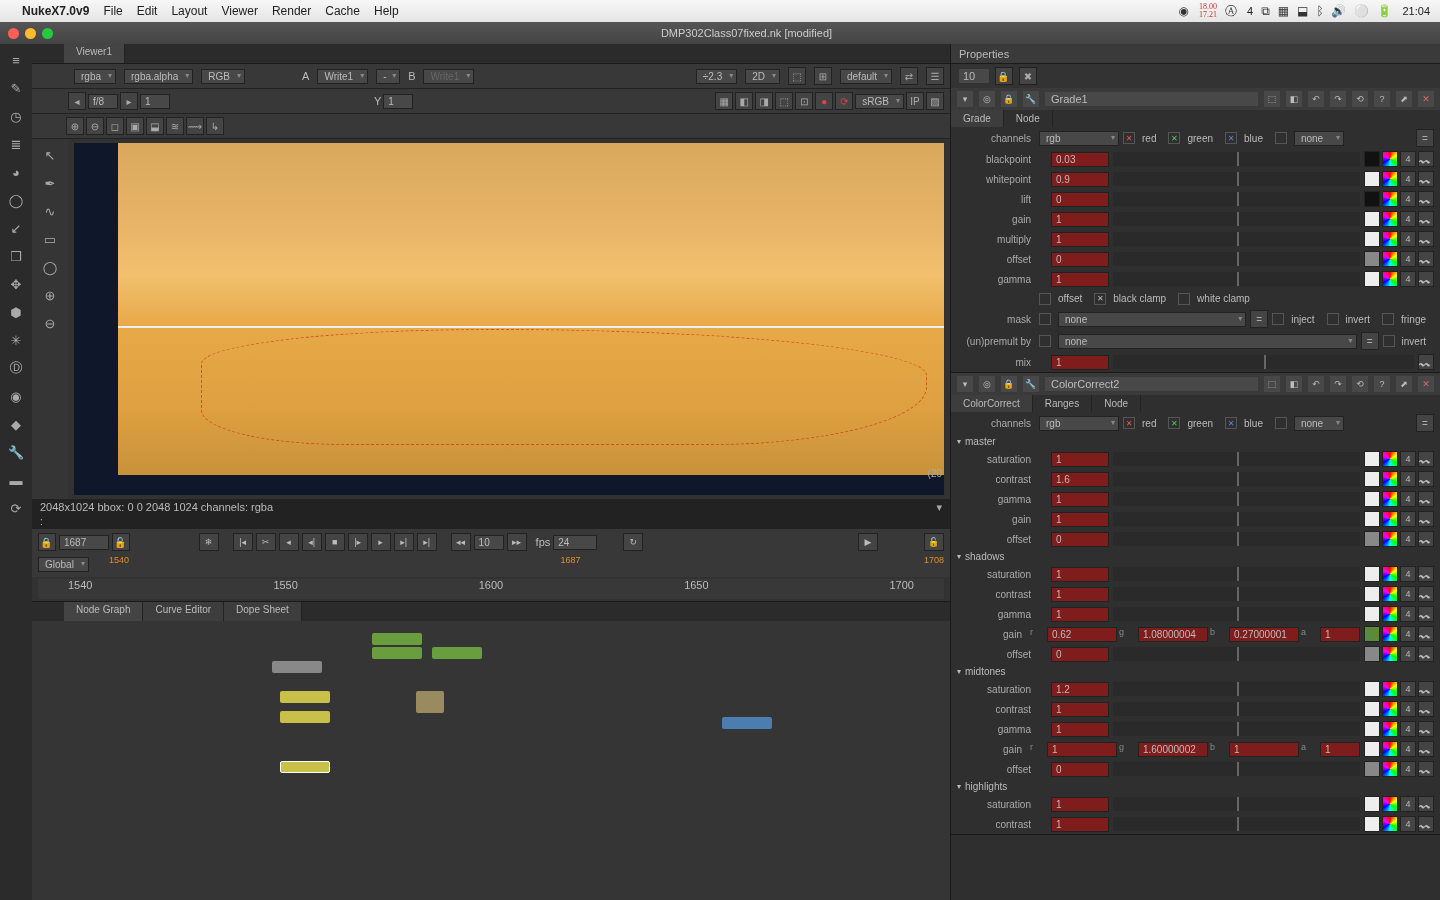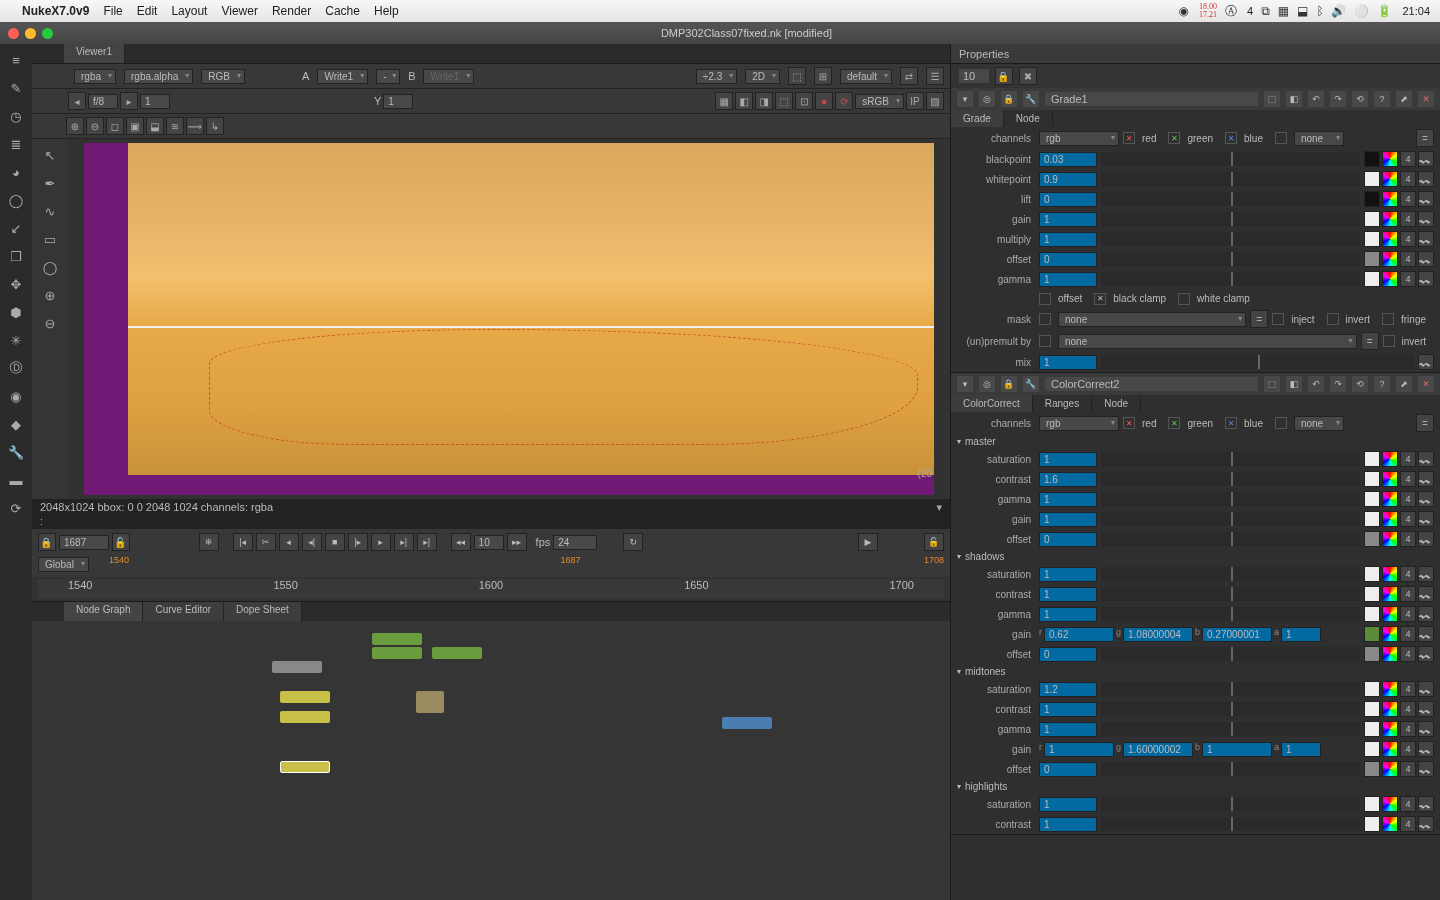--- a/index.html
+++ b/index.html
@@ -35,21 +35,21 @@
 
 .viewer-top { display:flex; align-items:center; gap:8px; padding:3px 6px; background:#383838; border-bottom:1px solid #222; }
 .dd { background:#484848; border:1px solid #222; padding:1px 14px 1px 6px; font-size:10px; position:relative; }
 .dd::after{content:"▾"; position:absolute; right:3px; top:1px; font-size:8px; color:#888;}
 .ibox { background:#484848; border:1px solid #222; padding:1px 4px; width:50px; font-size:10px; }
 .vbtn { width:18px; height:18px; background:#444; border:1px solid #222; display:inline-flex; align-items:center; justify-content:center; font-size:10px; color:#aaa; }
 .vbtn.red { color:#d44; }
 
 .viewer-row2 { display:flex; align-items:center; gap:2px; padding:3px 6px; background:#383838; border-bottom:1px solid #222; }
 
-.viewport { flex:1; background:#701a75; position:relative; margin:4px 16px; overflow:hidden; }
+.viewport { flex:1; background:#0f172a; position:relative; margin:4px 6px; overflow:hidden; }
 .desert { position:absolute; left:44px; right:0; top:0; bottom:20px; background:linear-gradient(180deg,#d9a85c 0%,#e8b568 25%,#f2c06e 40%,#e8a948 55%,#dea040 80%,#c8923a 100%); }
 .desert::before { content:""; position:absolute; left:0; right:0; top:55%; height:2px; background:#eee; }
 .roto { position:absolute; left:10%; right:2%; top:56%; height:35%; border:1px dashed rgba(200,50,30,.7); border-radius:40% 60% 30% 20%/30% 40% 50% 30%; }
 .vdim { position:absolute; right:2px; bottom:16px; color:#aaa; font-size:10px; }
 
 .transport { display:flex; align-items:center; gap:3px; padding:4px 6px; background:#383838; }
 .tbtn { width:20px; height:18px; background:#444; border:1px solid #222; display:inline-flex; align-items:center; justify-content:center; font-size:9px; }
 .frame { background:#484848; border:1px solid #222; width:50px; padding:1px 4px; font-size:10px; }
 .timeline { position:relative; height:20px; background:#383838; margin:2px 6px; }
 .tlnums { display:flex; justify-content:space-between; padding:0 30px; font-size:9px; color:#888; }
@@ -69,21 +69,21 @@
 .panel-head { display:flex; align-items:center; gap:6px; padding:3px 6px; background:#3a3a3a; }
 .panel-head .name { flex:1; background:#484848; padding:1px 6px; }
 .panel-head .pbtn { width:16px; height:16px; background:#484848; display:inline-flex; align-items:center; justify-content:center; font-size:9px; }
 .panel-head .pbtn.close { color:#d66; }
 .panel-tabs { display:flex; background:#2f2f2f; }
 .ptab { padding:3px 12px; font-size:10px; border-right:1px solid #222; }
 .ptab.active { background:#3d3d3d; }
 
 .prow { display:flex; align-items:center; padding:2px 6px; gap:4px; min-height:19px; }
 .plabel { width:78px; text-align:right; font-size:10px; color:#aaa; padding-right:4px; }
-.pval { background:#0369a1; border:1px solid #222; padding:1px 4px; width:58px; font-size:10px; }
+.pval { background:#7f1d1d; border:1px solid #222; padding:1px 4px; width:58px; font-size:10px;margin-left:12px; }
 .pslide { flex:1; height:14px; background:#2a2a2a; position:relative; }
 .pslide::after{content:"";position:absolute;left:50%;top:0;bottom:0;width:2px;background:#666;}
 .swatches { display:flex; gap:2px; }
 .sw { width:16px; height:16px; border:1px solid #222; }
 .sw.white{background:#eee;} .sw.black{background:#111;} .sw.grey{background:#888;} .sw.wheel{background:conic-gradient(red,yellow,lime,cyan,blue,magenta,red);} .sw.num{background:#444;display:flex;align-items:center;justify-content:center;font-size:9px;} .sw.curve{background:#444;}
 .chk { width:12px; height:12px; border:1px solid #555; display:inline-flex; align-items:center; justify-content:center; font-size:8px; margin-right:3px; }
 .chk.r{color:#e55;} .chk.g{color:#5c5;} .chk.b{color:#58d;}
 .chklab { font-size:10px; margin-right:8px; }
 .section { display:flex; align-items:center; padding:2px 6px; font-size:10px; }
 .section::before{content:"▾"; margin-right:4px; font-size:8px;}

